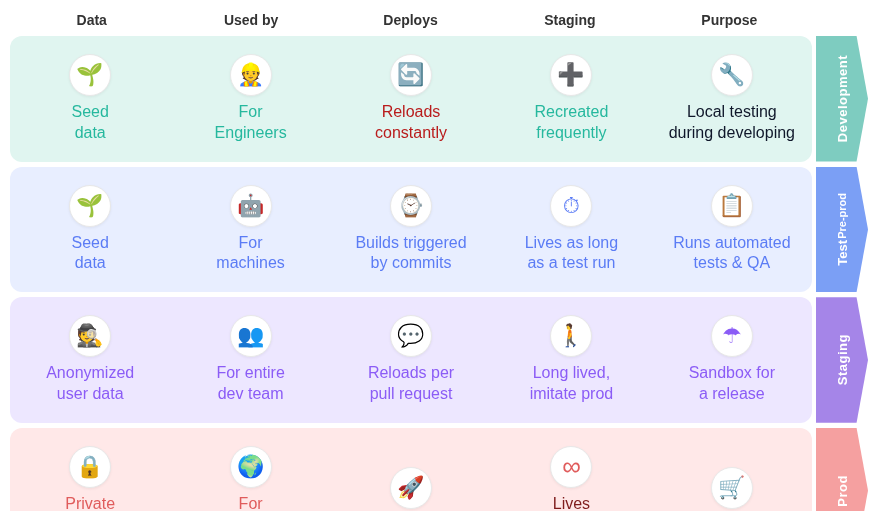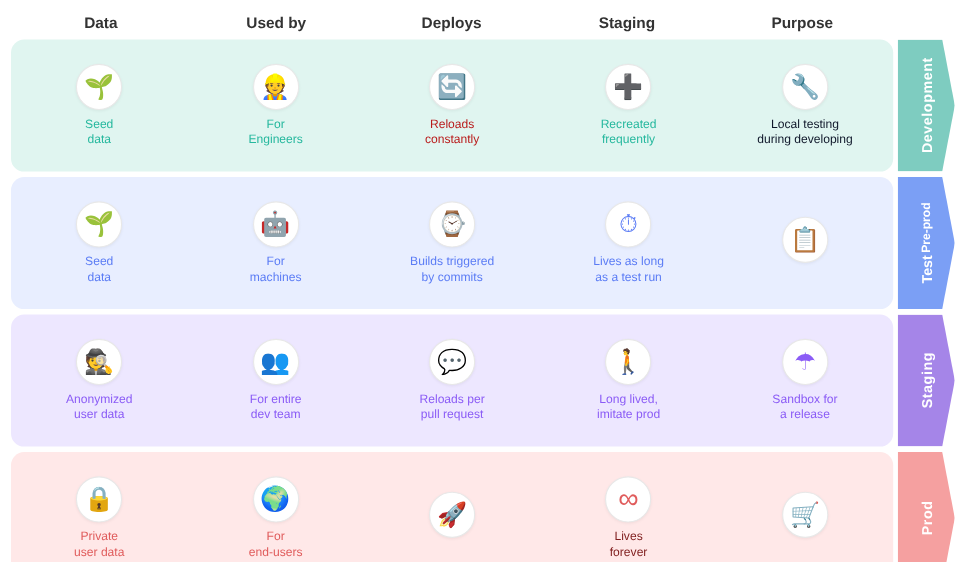--- a/index.html
+++ b/index.html
@@ -56,21 +56,21 @@
       width: 42px;
       height: 42px;
       border-radius: 50%;
       display: flex;
       align-items: center;
       justify-content: center;
       margin-bottom: 6px;
       font-size: 20px;
     }
     .cell-label {
-      font-size: 11px;
+      font-size: 16px;
       line-height: 1.3;
       color: #444;
     }
     .section-label-wrapper {
       width: 55px;
       display: flex;
       align-items: stretch;
       position: relative;
     }
     .arrow-shape {
@@ -170,20 +170,21 @@
           <div class="cell">
             <div class="cell-icon" style="color: rgb(91, 124, 245); font-size: 22px;">⌚</div>
             <div class="cell-label" style="color: rgb(91, 124, 245);">Builds triggered<br>by commits</div>
           </div>
           <div class="cell">
             <div class="cell-icon" style="color: rgb(91, 124, 245); font-size: 22px;">⏱</div>
             <div class="cell-label" style="color: rgb(91, 124, 245);">Lives as long<br>as a test run</div>
           </div>
           <div class="cell">
             <div class="cell-icon" style="color: rgb(91, 124, 245); font-size: 22px;">📋</div>
+            <div class="cell-label" style="color: rgb(91, 124, 245);">Runs automated<br>tests &amp; QA</div>
           </div>
         </div>
         <div class="section-label-wrapper" style="position: relative; width: 55px; display: flex; align-items: center;">
           <div class="arrow-shape" style="background: rgb(123, 159, 245); position: relative; height: 100%; width: 52px; clip-path: polygon(0px 0px, 78% 0px, 100% 50%, 78% 100%, 0px 100%); display: flex; align-items: center; justify-content: center;">
             <div style="display: flex; flex-direction: column; align-items: center; gap: 2px;">
               <span style="writing-mode: vertical-rl; transform: rotate(180deg); font-weight: 700; font-size: 11px; color: rgb(255, 255, 255);">Pre-prod</span>
               <span style="writing-mode: vertical-rl; transform: rotate(180deg); font-weight: 700; font-size: 13px; color: rgb(255, 255, 255);">Test</span>
             </div>
           </div>
         </div>

